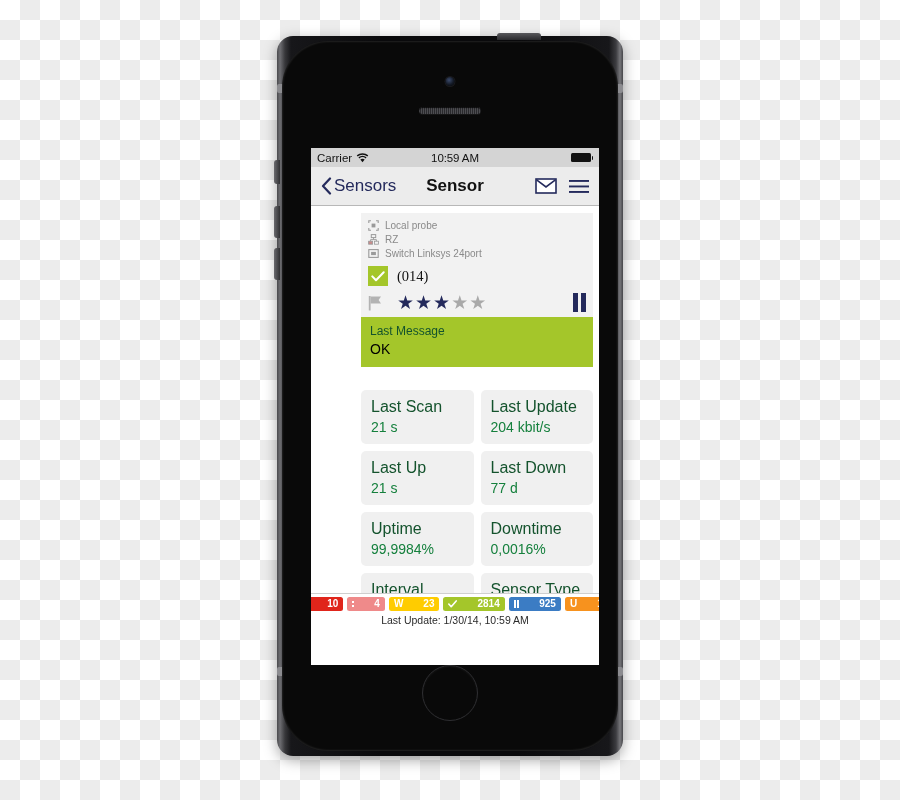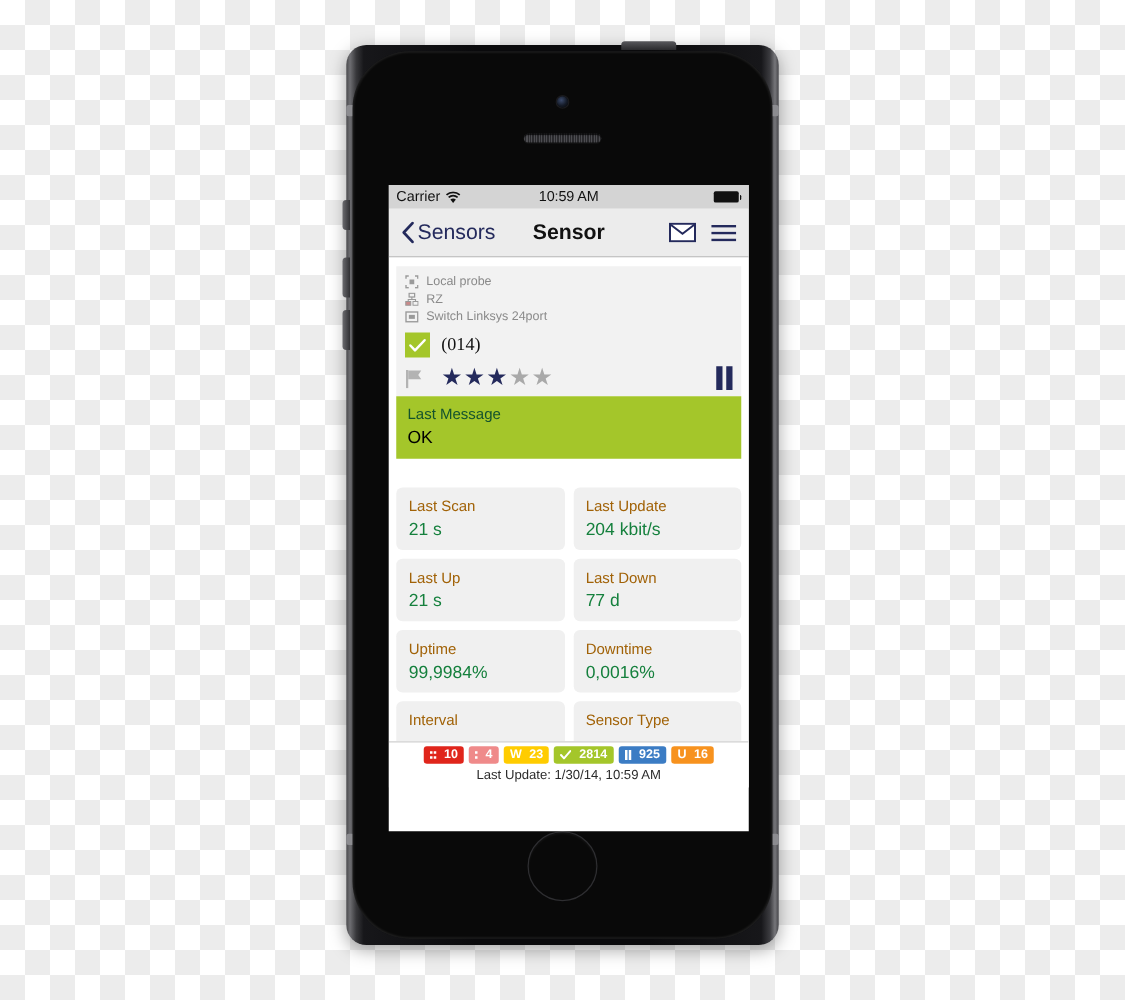--- a/index.html
+++ b/index.html
@@ -157,20 +157,21 @@
   .nav-right {
     margin-left:auto; display:flex; align-items:center; gap:12px; z-index:2;
   }
 
   
   .content {
     position: relative;
     height: 424px;
     background: #fff;
     overflow: hidden;
+    padding-left: 44px;
   }
 
   .header-card {
     background: #f2f2f2;
     margin: 7px 6px 0 6px;
     padding: 6px 7px 0 7px;
   }
   .crumb {
     display:flex; align-items:center; gap:6px;
     font-size: 10px; color:#8a8a8a; line-height: 13px; margin-bottom: 1px;
@@ -204,33 +205,33 @@
   .msg-value { font-size:14px; color:#000000; margin-top:3px; }
 
   .grid {
     display:grid; grid-template-columns: 1fr 1fr; gap: 7px;
     margin: 23px 6px 0 6px;
   }
   .cell {
     background:#f0f0f0; border-radius:5px; padding:8px 10px 9px 10px;
     min-height: 32px;
   }
-  .cell-label { font-size:12px; color:#a16207; }
+  .cell-label { font-size:16px; color:#14532d; }
   .cell-value { font-size:14px; color:#15803d; margin-top:3px; }
 
   
   .bottom-bar {
     position:absolute; left:0; right:0; bottom:0; height:36px;
     background:#ffffff; border-top:1px solid #cfcfcf;
   }
   .badges {
     display:flex; justify-content:center; gap:4px; padding-top:3px;
   }
   .badge {
-    display:flex; align-items:center; gap:6px;
+    display:flex; align-items:center; gap:20px;
     height:14px; padding:0 5px; border-radius:2.5px;
     font-size:10px; font-weight:bold; color:#fff; line-height:14px;
     cursor:pointer;
   }
   .badge .bnum { font-weight:bold; }
   .badge-ico { display:flex; align-items:center; }
   .dot4 { display:grid; grid-template-columns:2px 2px; gap:1.5px; }
   .dot4 i { width:2px; height:2px; background:#fff; display:block; }
   .dot2 { display:flex; flex-direction:column; gap:1.5px; }
   .dot2 i { width:2px; height:2px; background:#fff; display:block; }

